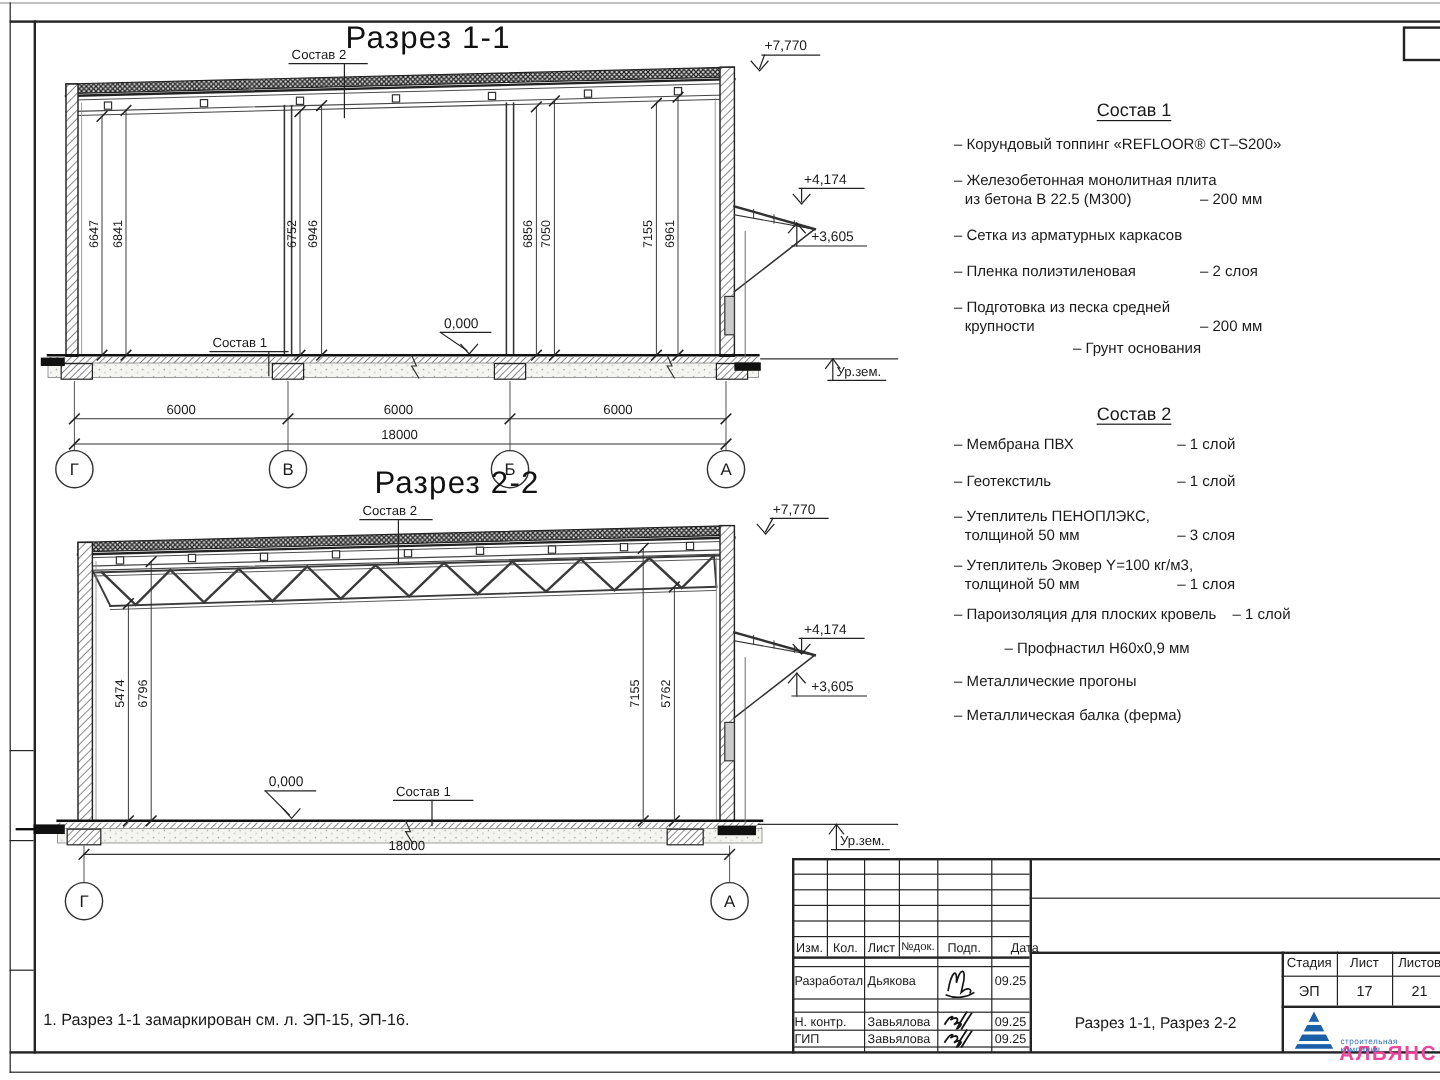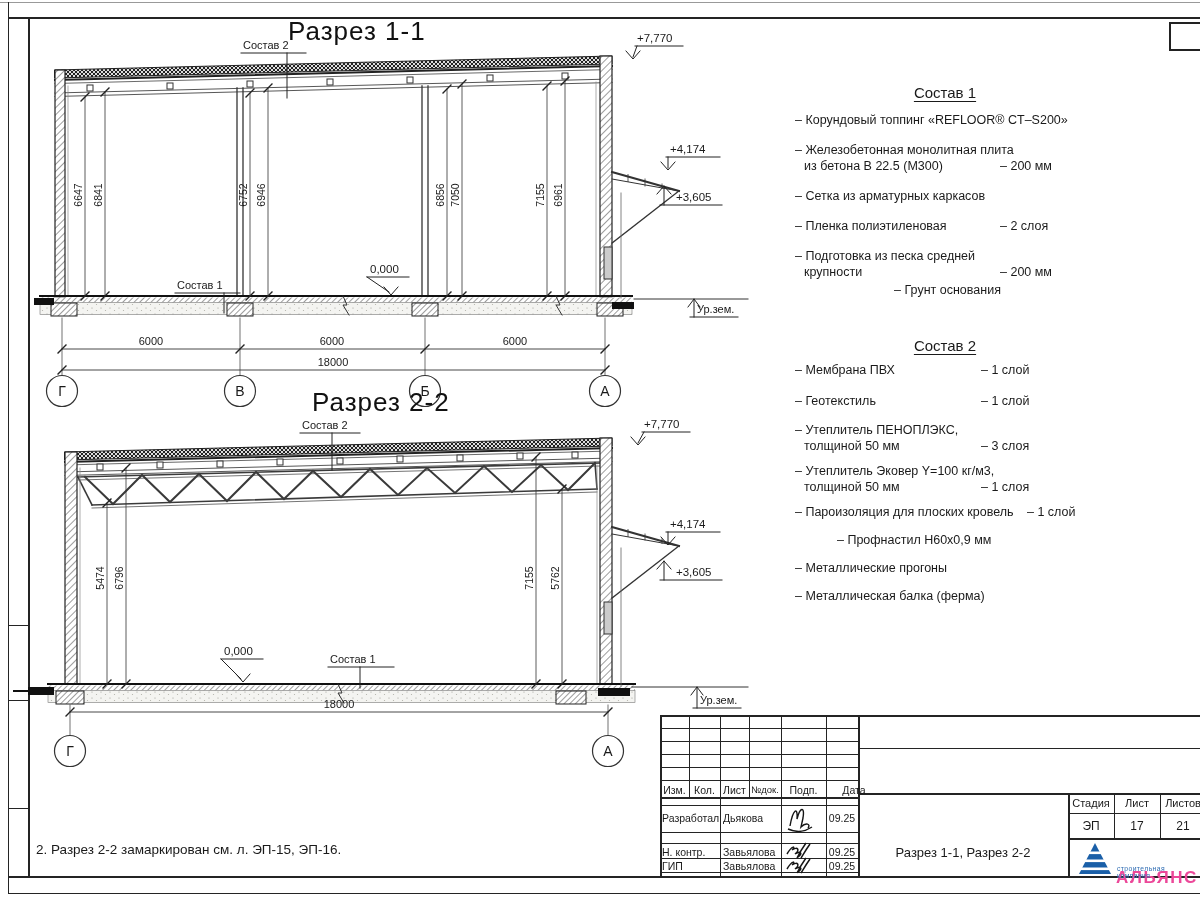--- a/index.html
+++ b/index.html
@@ -409,21 +409,21 @@
   <span class="l1">– Профнастил Н60х0,9 мм</span>
 </div>
 <div class="item c2i" style="left:795px;top:560px;">
   <span class="l1">– Металлические прогоны</span>
 </div>
 <div class="item c2i" style="left:795px;top:588px;">
   <span class="l1">– Металлическая балка (ферма)</span>
 </div>
 
 <div class="notes">
-  <div>2. Разрез 2-2 замаркирован см. л. ЭП-15, ЭП-16.</div>
+  <div>1. Разрез 1-1 замаркирован см. л. ЭП-15, ЭП-16.</div>
 </div>
 
 <div>
 
   <div class="ln" style="left:660px;top:715px;width:2px;height:163px;"></div>
   <div class="ln" style="left:660px;top:715px;width:540px;height:2px;"></div>
 
   <div class="ln" style="left:689px;top:715px;width:1px;height:82px;"></div>
   <div class="ln" style="left:749px;top:715px;width:1px;height:82px;"></div>
   <div class="ln" style="left:720px;top:715px;width:1px;height:162px;"></div>

